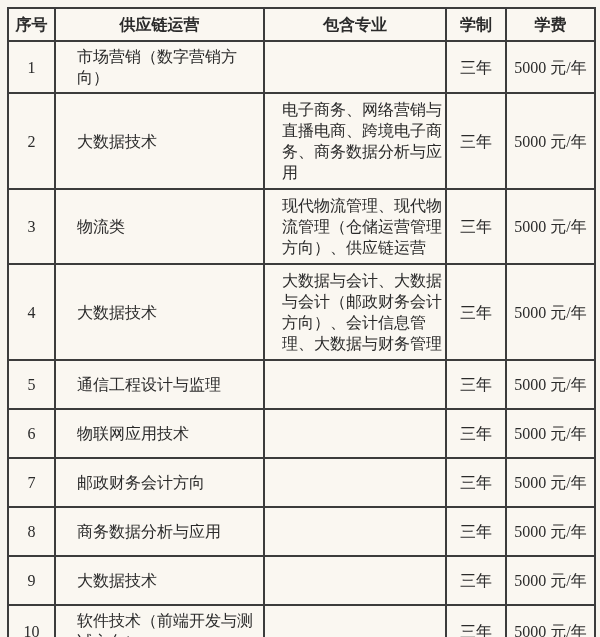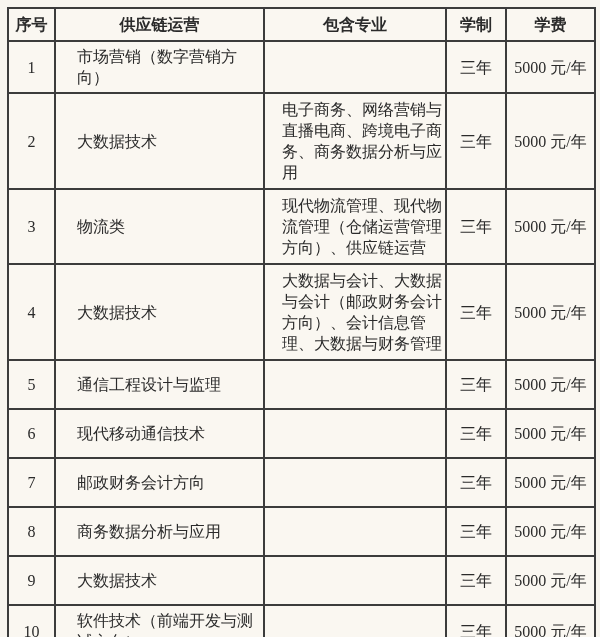--- a/index.html
+++ b/index.html
@@ -113,21 +113,21 @@
       </tr>
       <tr>
         <td class="c-index">5</td>
         <td class="c-major">通信工程设计与监理</td>
         <td class="c-included"></td>
         <td class="c-duration">三年</td>
         <td class="c-tuition">5000 元/年</td>
       </tr>
       <tr>
         <td class="c-index">6</td>
-        <td class="c-major">现代移动通信技术</td>
+        <td class="c-major">物联网应用技术</td>
         <td class="c-included"></td>
         <td class="c-duration">三年</td>
         <td class="c-tuition">5000 元/年</td>
       </tr>
       <tr>
         <td class="c-index">7</td>
         <td class="c-major">邮政财务会计方向</td>
         <td class="c-included"></td>
         <td class="c-duration">三年</td>
         <td class="c-tuition">5000 元/年</td>

